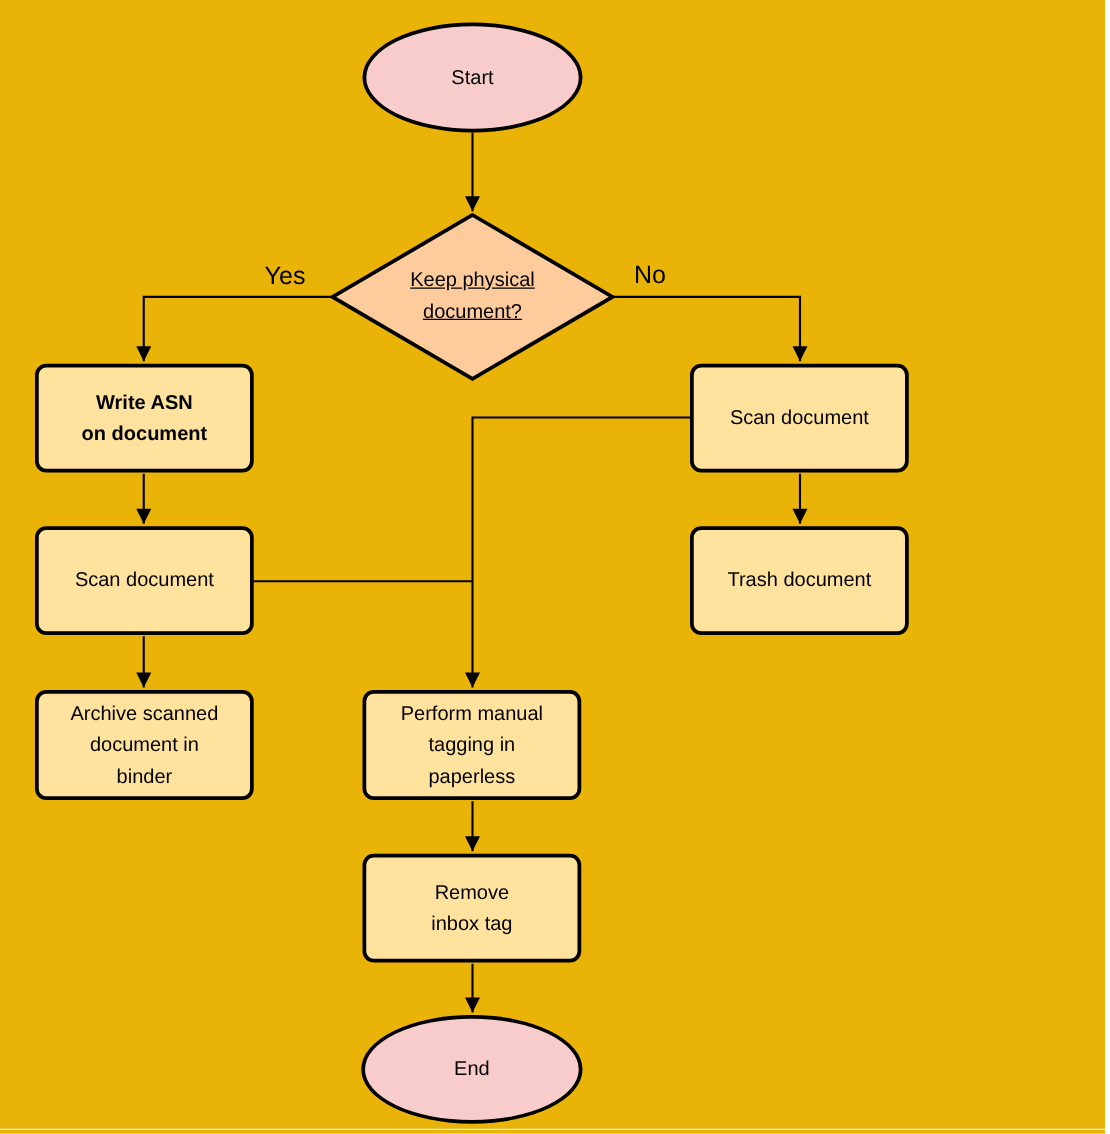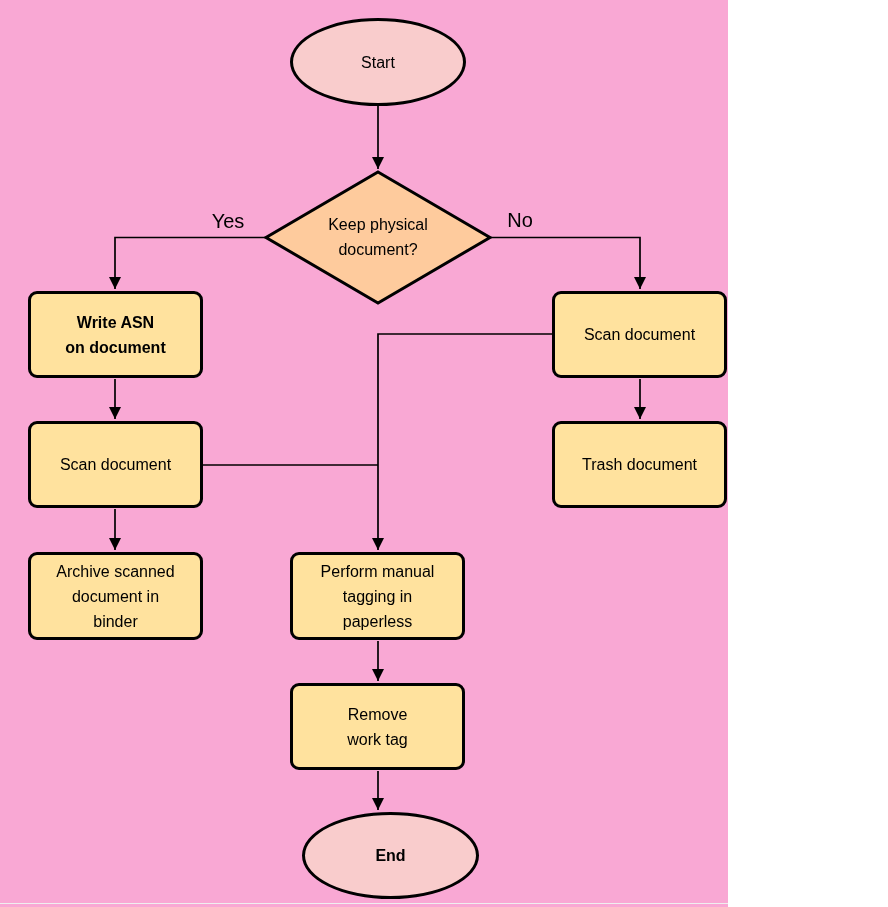--- a/index.html
+++ b/index.html
@@ -4,33 +4,33 @@
 <style>
   :root{
     --terminal-fill:#F9CCCC;
     --decision-fill:#FECB9D;
     --process-fill:#FFE29E;
     --stroke:#000000;
     --text:#000000;
   }
   html,body{margin:0;padding:0;background:#ffffff;}
   #canvas{
-    position:relative;width:728px;height:907px;background:#f9a8d4;overflow:hidden;
+    position:relative;width:884px;height:907px;background:#eab308;overflow:hidden;
     font-family:"Liberation Sans",sans-serif;color:var(--text);
   }
   #edges{position:absolute;left:0;top:0;}
   .node{
     position:absolute;box-sizing:border-box;
     display:flex;align-items:center;justify-content:center;
     text-align:center;font-size:16px;line-height:25px;
     white-space:pre-line;color:var(--text);
   }
   .process{background:var(--process-fill);border:3px solid var(--stroke);border-radius:9px;}
   .terminal{background:var(--terminal-fill);border:3px solid var(--stroke);border-radius:50%;}
-  .diamond-label{position:absolute;text-align:center;font-size:16px;line-height:25px;white-space:pre-line;}
+  .diamond-label{position:absolute;text-align:center;font-size:16px;line-height:25px;white-space:pre-line;text-decoration:underline;}
   .edge-label{position:absolute;font-size:20px;line-height:20px;transform:translateX(-50%);}
   .annotation{
     position:absolute;left:480px;top:593px;width:405px;
     font-size:18px;line-height:22px;font-style:italic;white-space:pre-line;
   }
   .bottom-hairline{position:absolute;left:0;top:903px;width:888px;height:1px;background:#efefef;}
 </style>
 </head>
 <body>
 
@@ -91,23 +91,23 @@
   </div>
 
   <div class="node process" style="left:290px;top:552px;width:175px;height:88px;justify-content:center;">
     <span>Perform manual
 tagging in
 paperless</span>
   </div>
 
   <div class="node process" style="left:290px;top:683px;width:175px;height:87px;">
     <span>Remove
-work tag</span>
+inbox tag</span>
   </div>
 
-  <div class="node terminal" style="left:302px;top:812px;width:177px;height:87px;font-weight:bold;">
+  <div class="node terminal" style="left:289px;top:812px;width:177px;height:87px;">
     <span>End</span>
   </div>
 
 
   <div class="bottom-hairline"></div>
 
 </div>
 
 </body></html>

